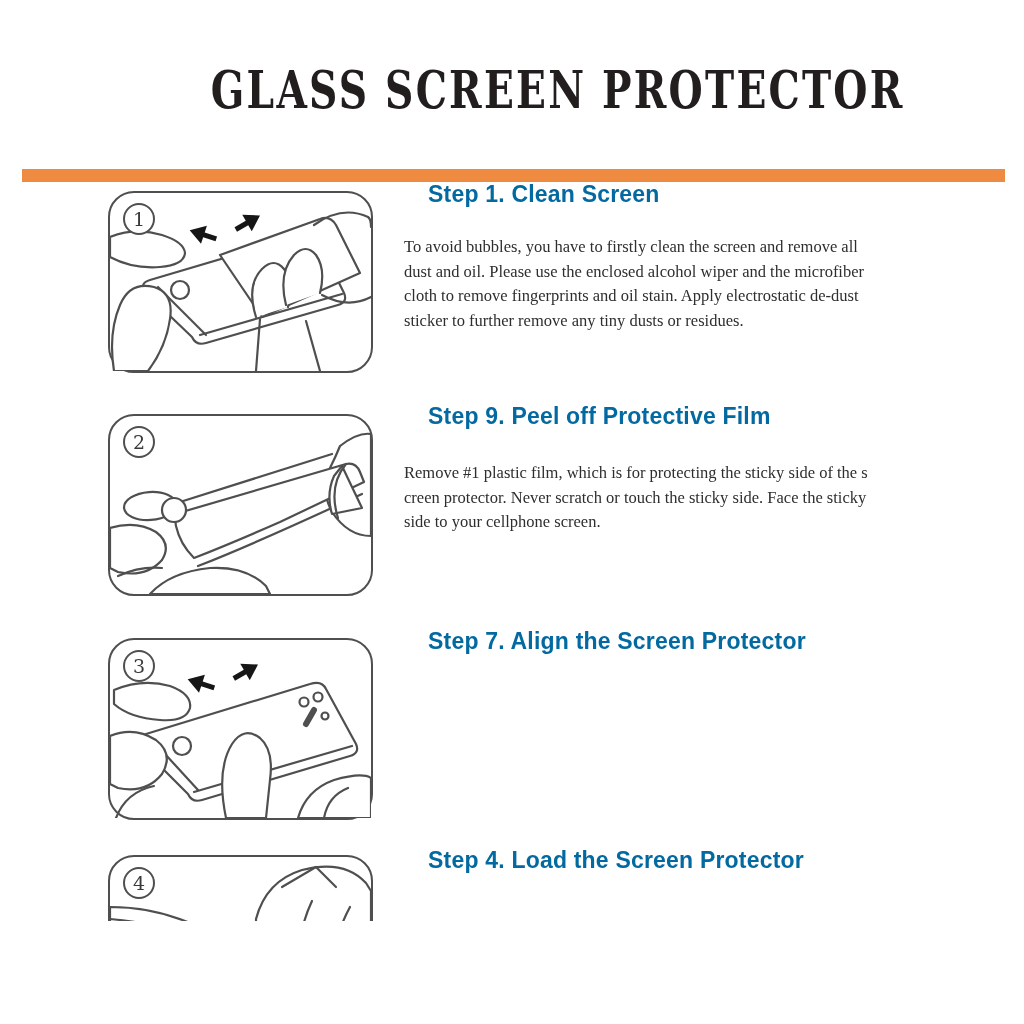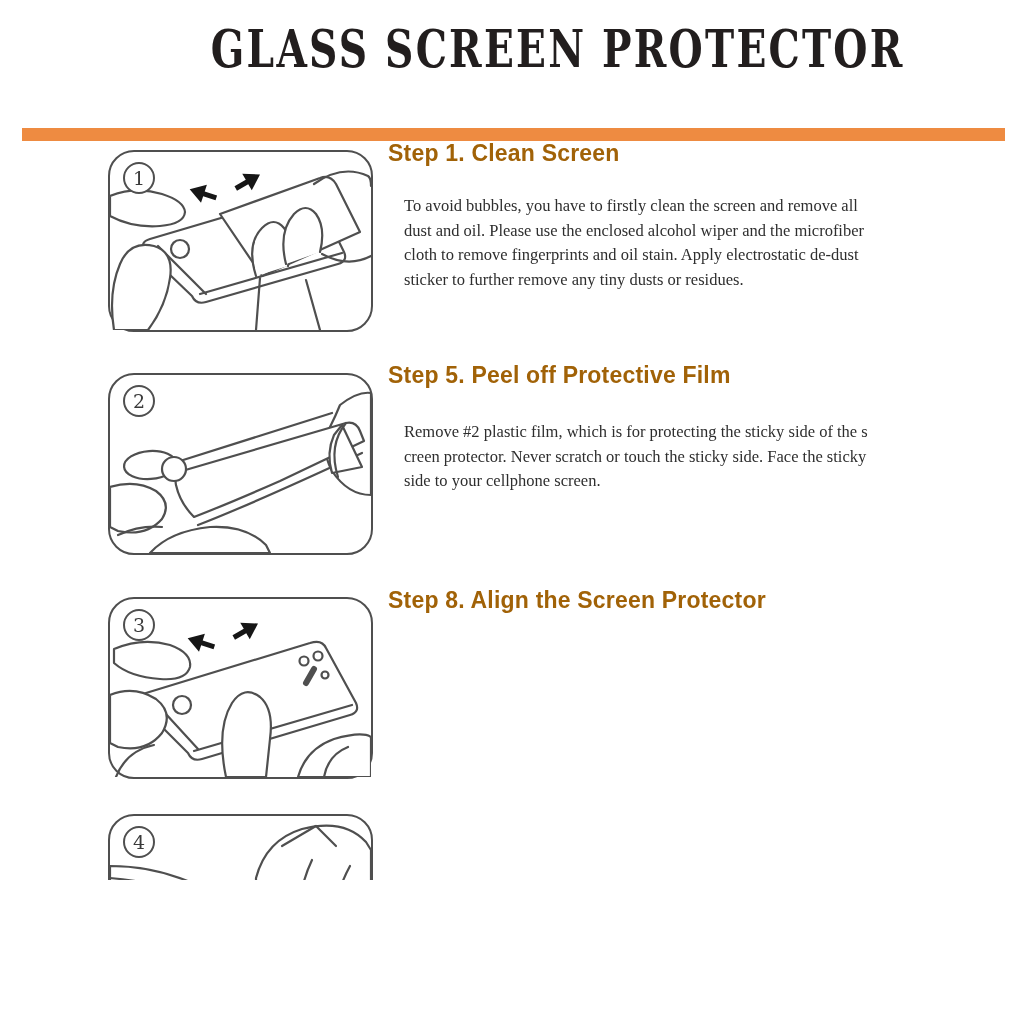--- a/index.html
+++ b/index.html
@@ -3,20 +3,21 @@
 <meta charset="utf-8">
 <style>
   html,body{margin:0;padding:0;background:#ffffff;}
   #page{
     position:relative;
     width:1024px;height:880px;
     background:#ffffff;
     overflow:hidden;
     font-family:"Liberation Sans",sans-serif;
     color:#222;
+    margin-top:41px;
   }
   
   .header{position:absolute;left:0;right:0;text-align:center;}
   .title-line{
     font-family:"DejaVu Serif",serif;
     font-weight:700;
     color:#221e1e;
     display:inline-block;
     position:relative;left:46px;
     transform:scaleX(0.74);
@@ -41,23 +42,23 @@
   .badge{
     position:absolute;left:13px;top:10px;width:28px;height:28px;
     border:2px solid #4f4f4f;border-radius:50%;
     display:flex;align-items:center;justify-content:center;
     font-family:"DejaVu Serif",serif;font-size:19px;color:#3a3a3a;
     background:#fff;z-index:2;
   }
   #panel1{top:150px;} #panel2{top:373px;} #panel3{top:597px;} #panel4{top:814px;}
   
   .step-heading{
-    position:absolute;left:388px;
+    position:absolute;left:428px;
     font-family:"Liberation Sans",sans-serif;
-    font-weight:700;font-size:23px;line-height:30px;color:#a16207;
+    font-weight:700;font-size:23px;line-height:30px;color:#0369a1;
     letter-spacing:0.2px;
   }
   .step-body{
     position:absolute;left:404px;width:612px;
     font-family:"Liberation Serif",serif;
     font-size:16.5px;line-height:24.5px;color:#2e2e2e;
     white-space:pre-line;
   }
   #h1s{top:138px;} #b1s{top:194px;}
   #h2s{top:360px;} #b2s{top:420px;}
@@ -119,22 +120,22 @@
         <path class="ink" d="M232,50 L252,92 L222,98 Q216,78 224,60 Z"></path>
         <ellipse class="ink" cx="40" cy="90" rx="26" ry="14" transform="rotate(-4 40 90)"></ellipse>
         <circle class="ink" cx="64" cy="94" r="12"></circle>
         <path class="ink" d="M0,112 Q26,104 46,116 Q62,128 52,144 Q36,162 8,156 L0,152 Z"></path>
         <path class="inkline" d="M8,160 Q30,150 52,152"></path>
         <path class="ink" d="M40,178 Q60,156 100,152 Q136,150 156,170 L160,178 Z"></path>
         <path class="inkline" d="M228,102 Q218,70 236,48"></path>
       </g>
     </svg>
   </div>
-  <div class="step-heading" id="h2s">Step 5. Peel off Protective Film</div>
-  <div class="step-body" id="b2s">Remove #2 plastic film, which is for protecting the sticky side of the s
+  <div class="step-heading" id="h2s">Step 9. Peel off Protective Film</div>
+  <div class="step-body" id="b2s">Remove #1 plastic film, which is for protecting the sticky side of the s
 creen protector. Never scratch or touch the sticky side. Face the sticky
 side to your cellphone screen.</div>
 
   <div class="panel" id="panel3">
     <div class="badge">3</div>
     <svg viewBox="0 0 261 178" preserveAspectRatio="none">
       <g>
         <path class="ink" d="M30,106 Q26,97 36,94 L200,44 Q212,40 216,49 L246,104 Q250,113 240,116 L92,160 Q82,163 78,154 Z"></path>
         <path class="inkline" d="M44,102 L88,150"></path>
         <path class="inkline" d="M84,152 L242,106"></path>
@@ -149,21 +150,21 @@
         <path class="ink" d="M116,178 Q106,130 122,104 Q134,86 150,98 Q164,110 160,140 L156,178 Z"></path>
         <path class="ink" d="M188,178 Q196,150 224,140 Q252,132 261,138 L261,178 Z"></path>
         <path class="inkline" d="M214,178 Q218,156 238,148"></path>
       </g>
       <g>
         <path class="solid" transform="translate(80,32) rotate(18)" d="M28,5 L15,5 L15,-2 L0,7.5 L15,17 L15,10 L28,10 Z"></path>
         <path class="solid" transform="translate(120,32) rotate(-30)" d="M0,5 L13,5 L13,-2 L28,7.5 L13,17 L13,10 L0,10 Z"></path>
       </g>
     </svg>
   </div>
-  <div class="step-heading" id="h3s">Step 8. Align the Screen Protector</div>
+  <div class="step-heading" id="h3s">Step 7. Align the Screen Protector</div>
 
   <div class="panel" id="panel4">
     <div class="badge">4</div>
     <svg viewBox="0 0 261 178" preserveAspectRatio="none">
       <g>
         <ellipse class="ink" cx="28" cy="130" rx="30" ry="13" transform="rotate(-5 28 130)"></ellipse>
         <path class="ink" d="M50,120 Q45,112 55,109 L192,80 Q204,77 208,86 L222,118 Q226,127 216,130 L96,156 Q74,161 62,148 Q54,138 50,120 Z"></path>
         <path class="inkline" d="M64,146 L218,114"></path>
         <path class="ink" d="M0,50 Q42,50 80,66 Q108,78 106,92 Q102,104 68,98 Q34,92 0,80 Z"></path>
         <path class="inkline" d="M0,62 Q48,66 98,84"></path>
@@ -171,14 +172,15 @@
         <path class="ink" d="M146,62 Q156,24 192,13 Q234,2 256,26 L261,34 L261,110 Q246,140 206,136 Q168,130 154,98 Q146,80 146,62 Z"></path>
         <path class="inkline" d="M194,132 Q182,86 202,44"></path>
         <path class="inkline" d="M226,136 Q218,90 240,50"></path>
         <path class="inkline" d="M172,30 L206,10 L226,30"></path>
       </g>
       <g>
         <path class="solid" transform="translate(92,86) rotate(20) scale(1.1)" d="M28,5 L15,5 L15,-2 L0,7.5 L15,17 L15,10 L28,10 Z"></path>
       </g>
     </svg>
   </div>
+  <div class="step-heading" id="h4s">Step 4. Load the Screen Protector</div>
 
 </div>
 
 </body></html>

